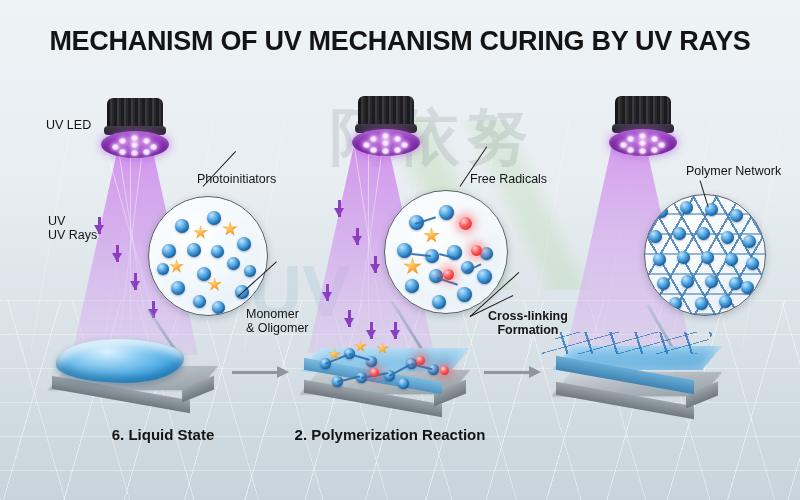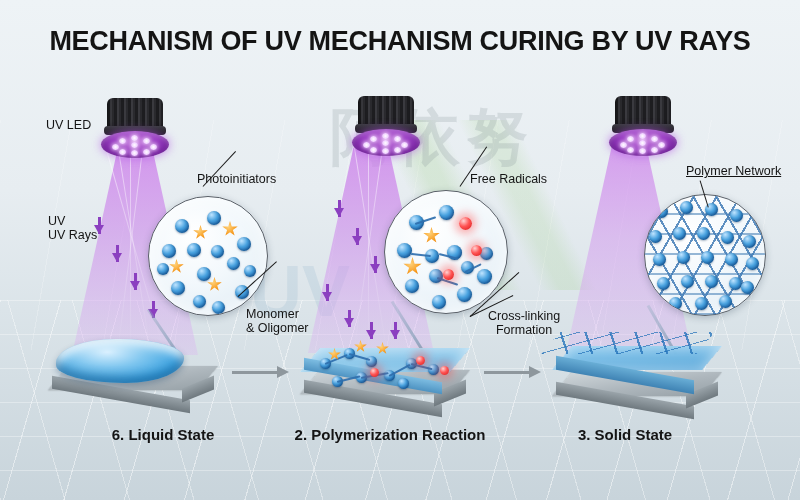--- a/index.html
+++ b/index.html
@@ -313,21 +313,21 @@
       <div class="radical" style="left:74px;top:26px;width:13px;height:13px;"></div>
       <div class="radical" style="left:86px;top:54px;width:11px;height:11px;"></div>
       <div class="radical" style="left:58px;top:78px;width:11px;height:11px;"></div>
     </div>
 
     <div class="leader" style="left:460px;top:186px;width:48px;transform:rotate(-56deg);"></div>
     <div class="lbl" style="left:470px;top:172px;">Free Radicals</div>
 
     <div class="leader" style="left:470px;top:316px;width:48px;transform:rotate(-26deg);"></div>
     <div class="leader" style="left:470px;top:316px;width:66px;transform:rotate(-42deg);"></div>
-    <div class="lbl" style="left:488px;top:309px;">
+    <div class="lbl" style="left:488px;top:309px;font-weight:bold;">
       <div>Cross-linking</div>
       <div style="text-align:center">Formation</div>
     </div>
 
     <div class="slab" style="left:296px;top:356px;width:150px;height:52px;">
       <div class="top" style="left:14px;top:0;width:150px;height:52px;"></div>
       <div class="side" style="left:8px;top:36px;width:138px;height:13px;transform:skewY(10deg);"></div>
       <div class="side" style="left:138px;top:30px;width:32px;height:14px;transform:skewY(-22deg);"></div>
     </div>
     <div class="film" style="left:310px;top:334px;width:150px;height:52px;"></div>
@@ -411,35 +411,34 @@
       <div class="mono" style="left:36px;top:80px;width:13px;height:13px;"></div>
       <div class="mono" style="left:60px;top:80px;width:13px;height:13px;"></div>
       <div class="mono" style="left:84px;top:82px;width:13px;height:13px;"></div>
       <div class="mono" style="left:24px;top:102px;width:13px;height:13px;"></div>
       <div class="mono" style="left:50px;top:102px;width:13px;height:13px;"></div>
       <div class="mono" style="left:74px;top:100px;width:13px;height:13px;"></div>
       <div class="mono" style="left:96px;top:86px;width:13px;height:13px;"></div>
     </div>
 
     <div class="leader" style="left:700px;top:180px;width:28px;transform:rotate(73deg);"></div>
-    <div class="lbl" style="left:686px;top:164px;text-decoration:underline;">Polymer Network</div>
+    <div class="lbl" style="left:686px;top:164px;">Polymer Network</div>
 
     <div class="slab" style="left:548px;top:358px;width:150px;height:52px;">
       <div class="top" style="left:14px;top:0;width:150px;height:52px;"></div>
       <div class="side" style="left:8px;top:36px;width:138px;height:13px;transform:skewY(10deg);"></div>
       <div class="side" style="left:138px;top:30px;width:32px;height:14px;transform:skewY(-22deg);"></div>
     </div>
     <div class="film" style="left:562px;top:332px;width:150px;height:52px;
         background:linear-gradient(170deg,rgba(140,202,238,.97),rgba(86,166,218,.97));"></div>
     <div class="filmside" style="left:556px;top:368px;width:138px;height:14px;transform:skewY(10deg);background:linear-gradient(180deg,#69aed6,#3f83b4);"></div>
 
     <div style="position:absolute;left:560px;top:332px;width:155px;height:48px;overflow:hidden;
         background:
           repeating-linear-gradient(62deg, rgba(31,111,184,.75) 0 2px, rgba(255,255,255,0) 2px 22px),
           repeating-linear-gradient(-38deg, rgba(31,111,184,.70) 0 2px, rgba(255,255,255,0) 2px 24px);
         transform:skewX(-40deg) scaleY(.46);transform-origin:left top;"></div>
 
     <div class="cap" style="left:455px;top:426px;width:340px;">
-      <div class="n">3. Solid State</div>
     </div>
   </div>
 
 </div>
 
 </body></html>

